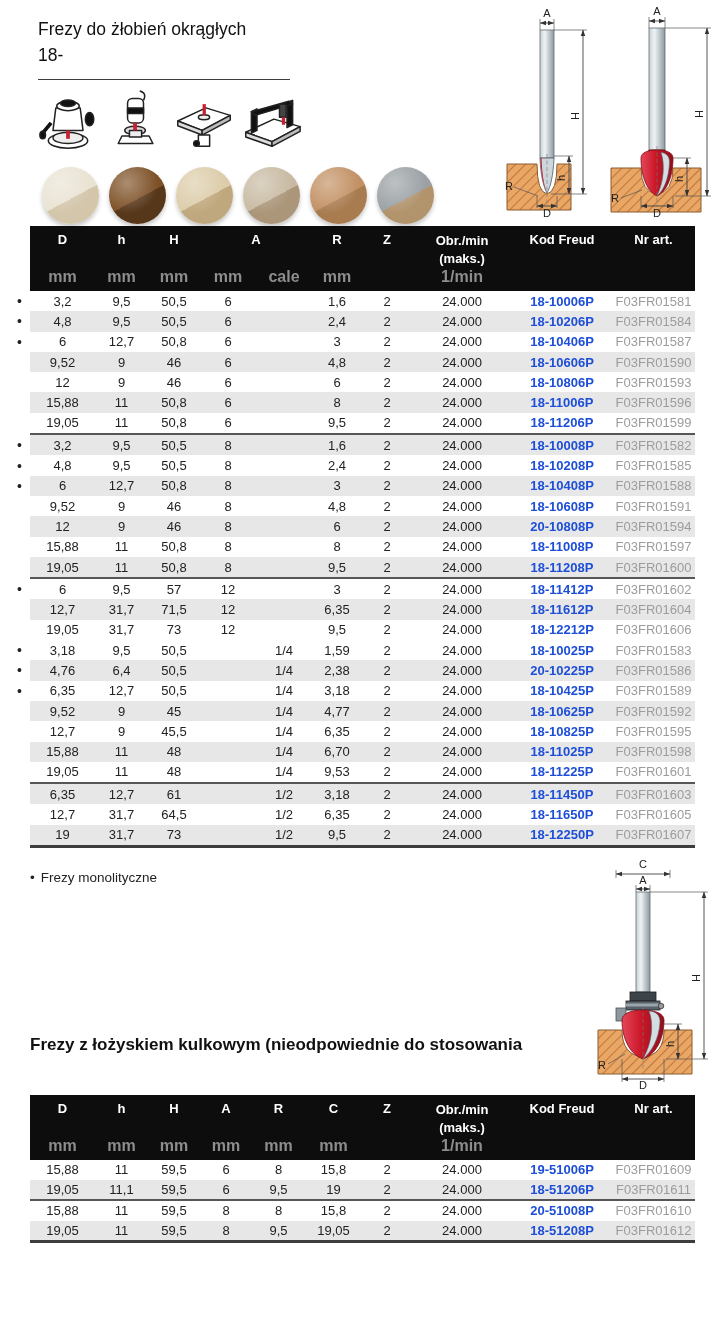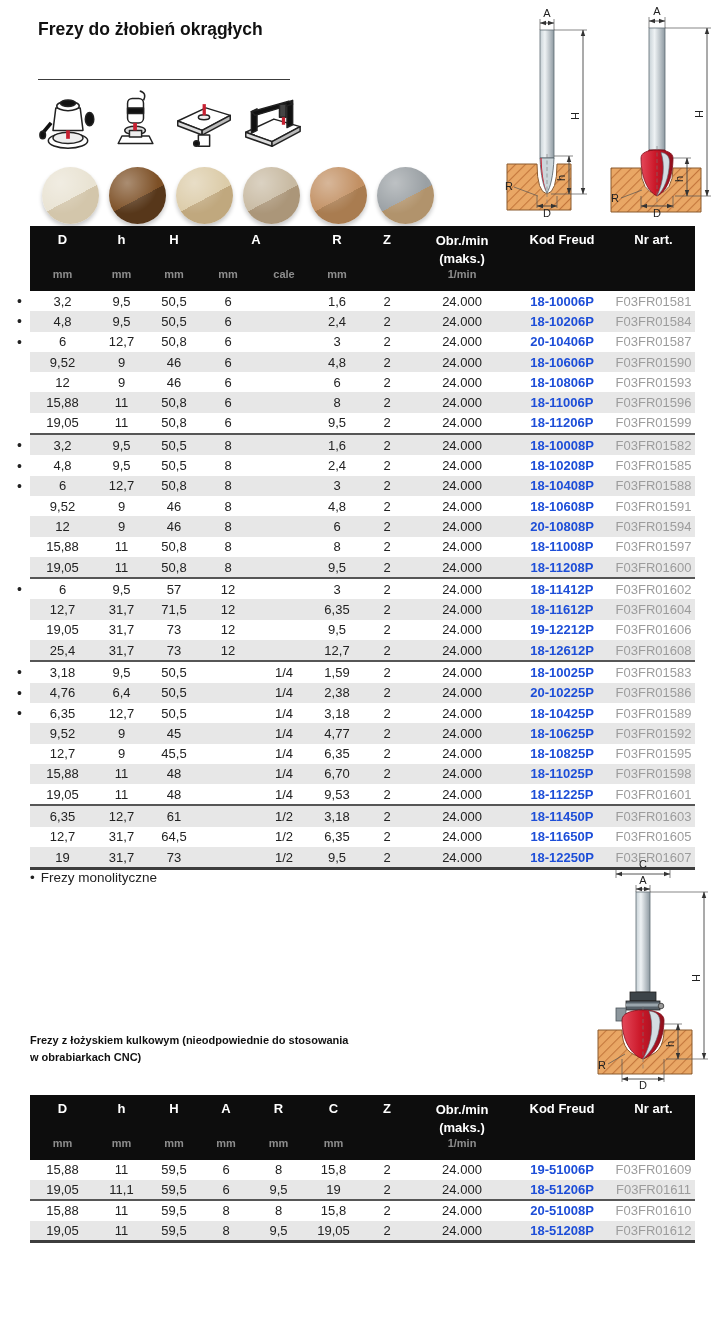--- a/index.html
+++ b/index.html
@@ -1,20 +1,20 @@
 <!DOCTYPE html>
 <html><head>
 <meta charset="utf-8">
 <style>
   html,body{margin:0;padding:0;background:#fff;}
   .page{position:relative;width:718px;height:1327px;background:#fff;overflow:hidden;
         font-family:"Liberation Sans",sans-serif;color:#1a1a1a;}
 
   
-  .page-title{position:absolute;left:38px;top:16px;font-size:17.5px;font-weight:bold;
+  .page-title{position:absolute;left:38px;top:16px;font-size:17.5px;font-weight:normal;
               color:#111;line-height:1.5;}
   .title-rule{position:absolute;left:38px;top:79px;width:252px;height:0;
               border-top:1.5px solid #3c3c3c;}
 
   
   .machines{position:absolute;left:38px;top:88px;display:flex;gap:8px;align-items:flex-end;}
   .machine-icon{width:60px;height:66px;}
   .materials{position:absolute;left:42px;top:167px;display:flex;gap:10px;}
   .material-circle{width:57px;height:57px;border-radius:50%;
                    box-shadow:0 3px 4px rgba(0,0,0,.22);}
@@ -28,36 +28,36 @@
   .cl{stroke:#777;stroke-width:0.6;stroke-dasharray:4 2.5;fill:none;}
 
   
   .tbl-wrap{position:absolute;left:0;width:695px;}
   .t1{top:226px;} .t2{top:1095px;}
   table{border-collapse:collapse;table-layout:fixed;width:695px;}
   th,td{padding:0;margin:0;text-align:center;font-family:"Liberation Sans",sans-serif;}
   thead th{background:#0d0d0d;color:#fff;font-size:13px;font-weight:bold;
            vertical-align:top;padding-top:6px;height:36px;}
   thead th.gutter,thead td.gutter{background:#fff;}
-  thead td{background:#0d0d0d;color:#8d8d8d;font-size:11px;font-weight:bold;height:23px;
+  thead td{background:#0d0d0d;color:#8d8d8d;font-size:16px;font-weight:bold;height:23px;
            vertical-align:top;}
   .rpm-line{display:block;line-height:1.35;}
   tbody td{height:20.3px;font-size:13px;color:#222;background:#fff;}
   .t2 tbody td{height:19.5px;}
   tbody tr.alt td:not(.gutter){background:#e7e7e7;}
   tbody td.gutter{background:#fff;text-align:right;padding-right:8px;font-size:14px;color:#222;}
   tbody td.kod{font-weight:bold;color:#1d4ed8;}
   tbody td.nr{color:#9c9c9c;}
   tbody tr.sep td:not(.gutter){border-bottom:2px solid #565656;}
   tbody tr:last-child td:not(.gutter){border-bottom:3px solid #3d3d3d;}
 
   
   .footnote{position:absolute;left:30px;top:870px;font-size:13.5px;color:#222;}
   .footnote .b{margin-right:6px;}
-  .section2-title{position:absolute;left:30px;top:1032px;font-size:11px;font-weight:bold;
+  .section2-title{position:absolute;left:30px;top:1032px;font-size:17px;font-weight:bold;
                   color:#111;line-height:1.55;}
 </style>
 </head>
 <body>
 
 <svg width="0" height="0" style="position:absolute" aria-hidden="true">
   <defs>
     <marker id="dimA" viewBox="0 0 10 10" refX="9.5" refY="5" markerWidth="7.5" markerHeight="7.5" orient="auto-start-reverse">
       <path d="M0,1.5 L10,5 L0,8.5 Z" fill="#333"></path>
     </marker>
@@ -75,20 +75,21 @@
       <rect width="7" height="7" fill="#e9a765"></rect>
       <line x1="0" y1="0" x2="0" y2="7" stroke="#c3763c" stroke-width="2.2"></line>
     </pattern>
   </defs>
 </svg>
 
 <div class="page">
 
   <div class="page-title">
     <div>Frezy do żłobień okrągłych</div>
+    <div>18-</div>
   </div>
   <div class="title-rule"></div>
 
   <div class="machines">
     <svg class="machine-icon" viewBox="0 0 64 68">
       <g stroke="#222" stroke-width="1.6" fill="#fff" stroke-linejoin="round">
         <ellipse cx="32" cy="55" rx="21" ry="8"></ellipse>
         <ellipse cx="32" cy="52" rx="16" ry="6" fill="#eee"></ellipse>
         <path d="M19,20 L45,20 L48,44 L16,44 Z"></path>
         <ellipse cx="32" cy="18" rx="12" ry="5"></ellipse>
@@ -271,21 +272,21 @@
           <tr>
             <td class="gutter">•</td>
             <td>6</td>
             <td>12,7</td>
             <td>50,8</td>
             <td>6</td>
             <td></td>
             <td>3</td>
             <td>2</td>
             <td>24.000</td>
-            <td class="kod">20-10406P</td>
+            <td class="kod">18-10406P</td>
             <td class="nr">F03FR01587</td>
           </tr>
           <tr class="alt">
             <td class="gutter"></td>
             <td>9,52</td>
             <td>9</td>
             <td>46</td>
             <td>6</td>
             <td></td>
             <td>4,8</td>
@@ -453,35 +454,22 @@
           <tr>
             <td class="gutter"></td>
             <td>19,05</td>
             <td>31,7</td>
             <td>73</td>
             <td>12</td>
             <td></td>
             <td>9,5</td>
             <td>2</td>
             <td>24.000</td>
-            <td class="kod">19-12212P</td>
+            <td class="kod">18-12212P</td>
             <td class="nr">F03FR01606</td>
-          </tr>
-          <tr class="alt sep">
-            <td class="gutter"></td>
-            <td>25,4</td>
-            <td>31,7</td>
-            <td>73</td>
-            <td>12</td>
-            <td></td>
-            <td>12,7</td>
-            <td>2</td>
-            <td>24.000</td>
-            <td class="kod">18-12612P</td>
-            <td class="nr">F03FR01608</td>
           </tr>
           <tr>
             <td class="gutter">•</td>
             <td>3,18</td>
             <td>9,5</td>
             <td>50,5</td>
             <td></td>
             <td>1/4</td>
             <td>1,59</td>
             <td>2</td>
@@ -645,21 +633,20 @@
       <line class="ext" x1="28" y1="206" x2="45" y2="196"></line>
       <line class="ext" x1="42" y1="201" x2="42" y2="224"></line>
         <line class="ext" x1="84" y1="201" x2="84" y2="224"></line>
       <line class="dim" x1="42" y1="221" x2="84" y2="221" marker-start="url(#dimA)" marker-end="url(#dimA)"></line>
       <text class="dl" x="63" y="231" text-anchor="middle">D</text>
     </svg>
   </div>
 
   <div class="section2-title">
     <div>Frezy z łożyskiem kulkowym (nieodpowiednie do stosowania</div>
-    <div>w obrabiarkach CNC)</div>
   </div>
 
   <div class="tbl-wrap t2">
     <table>
       <colgroup>
         <col style="width:30px">
           <col style="width:65px">
           <col style="width:53px">
           <col style="width:52px">
         <col style="width:52px">

